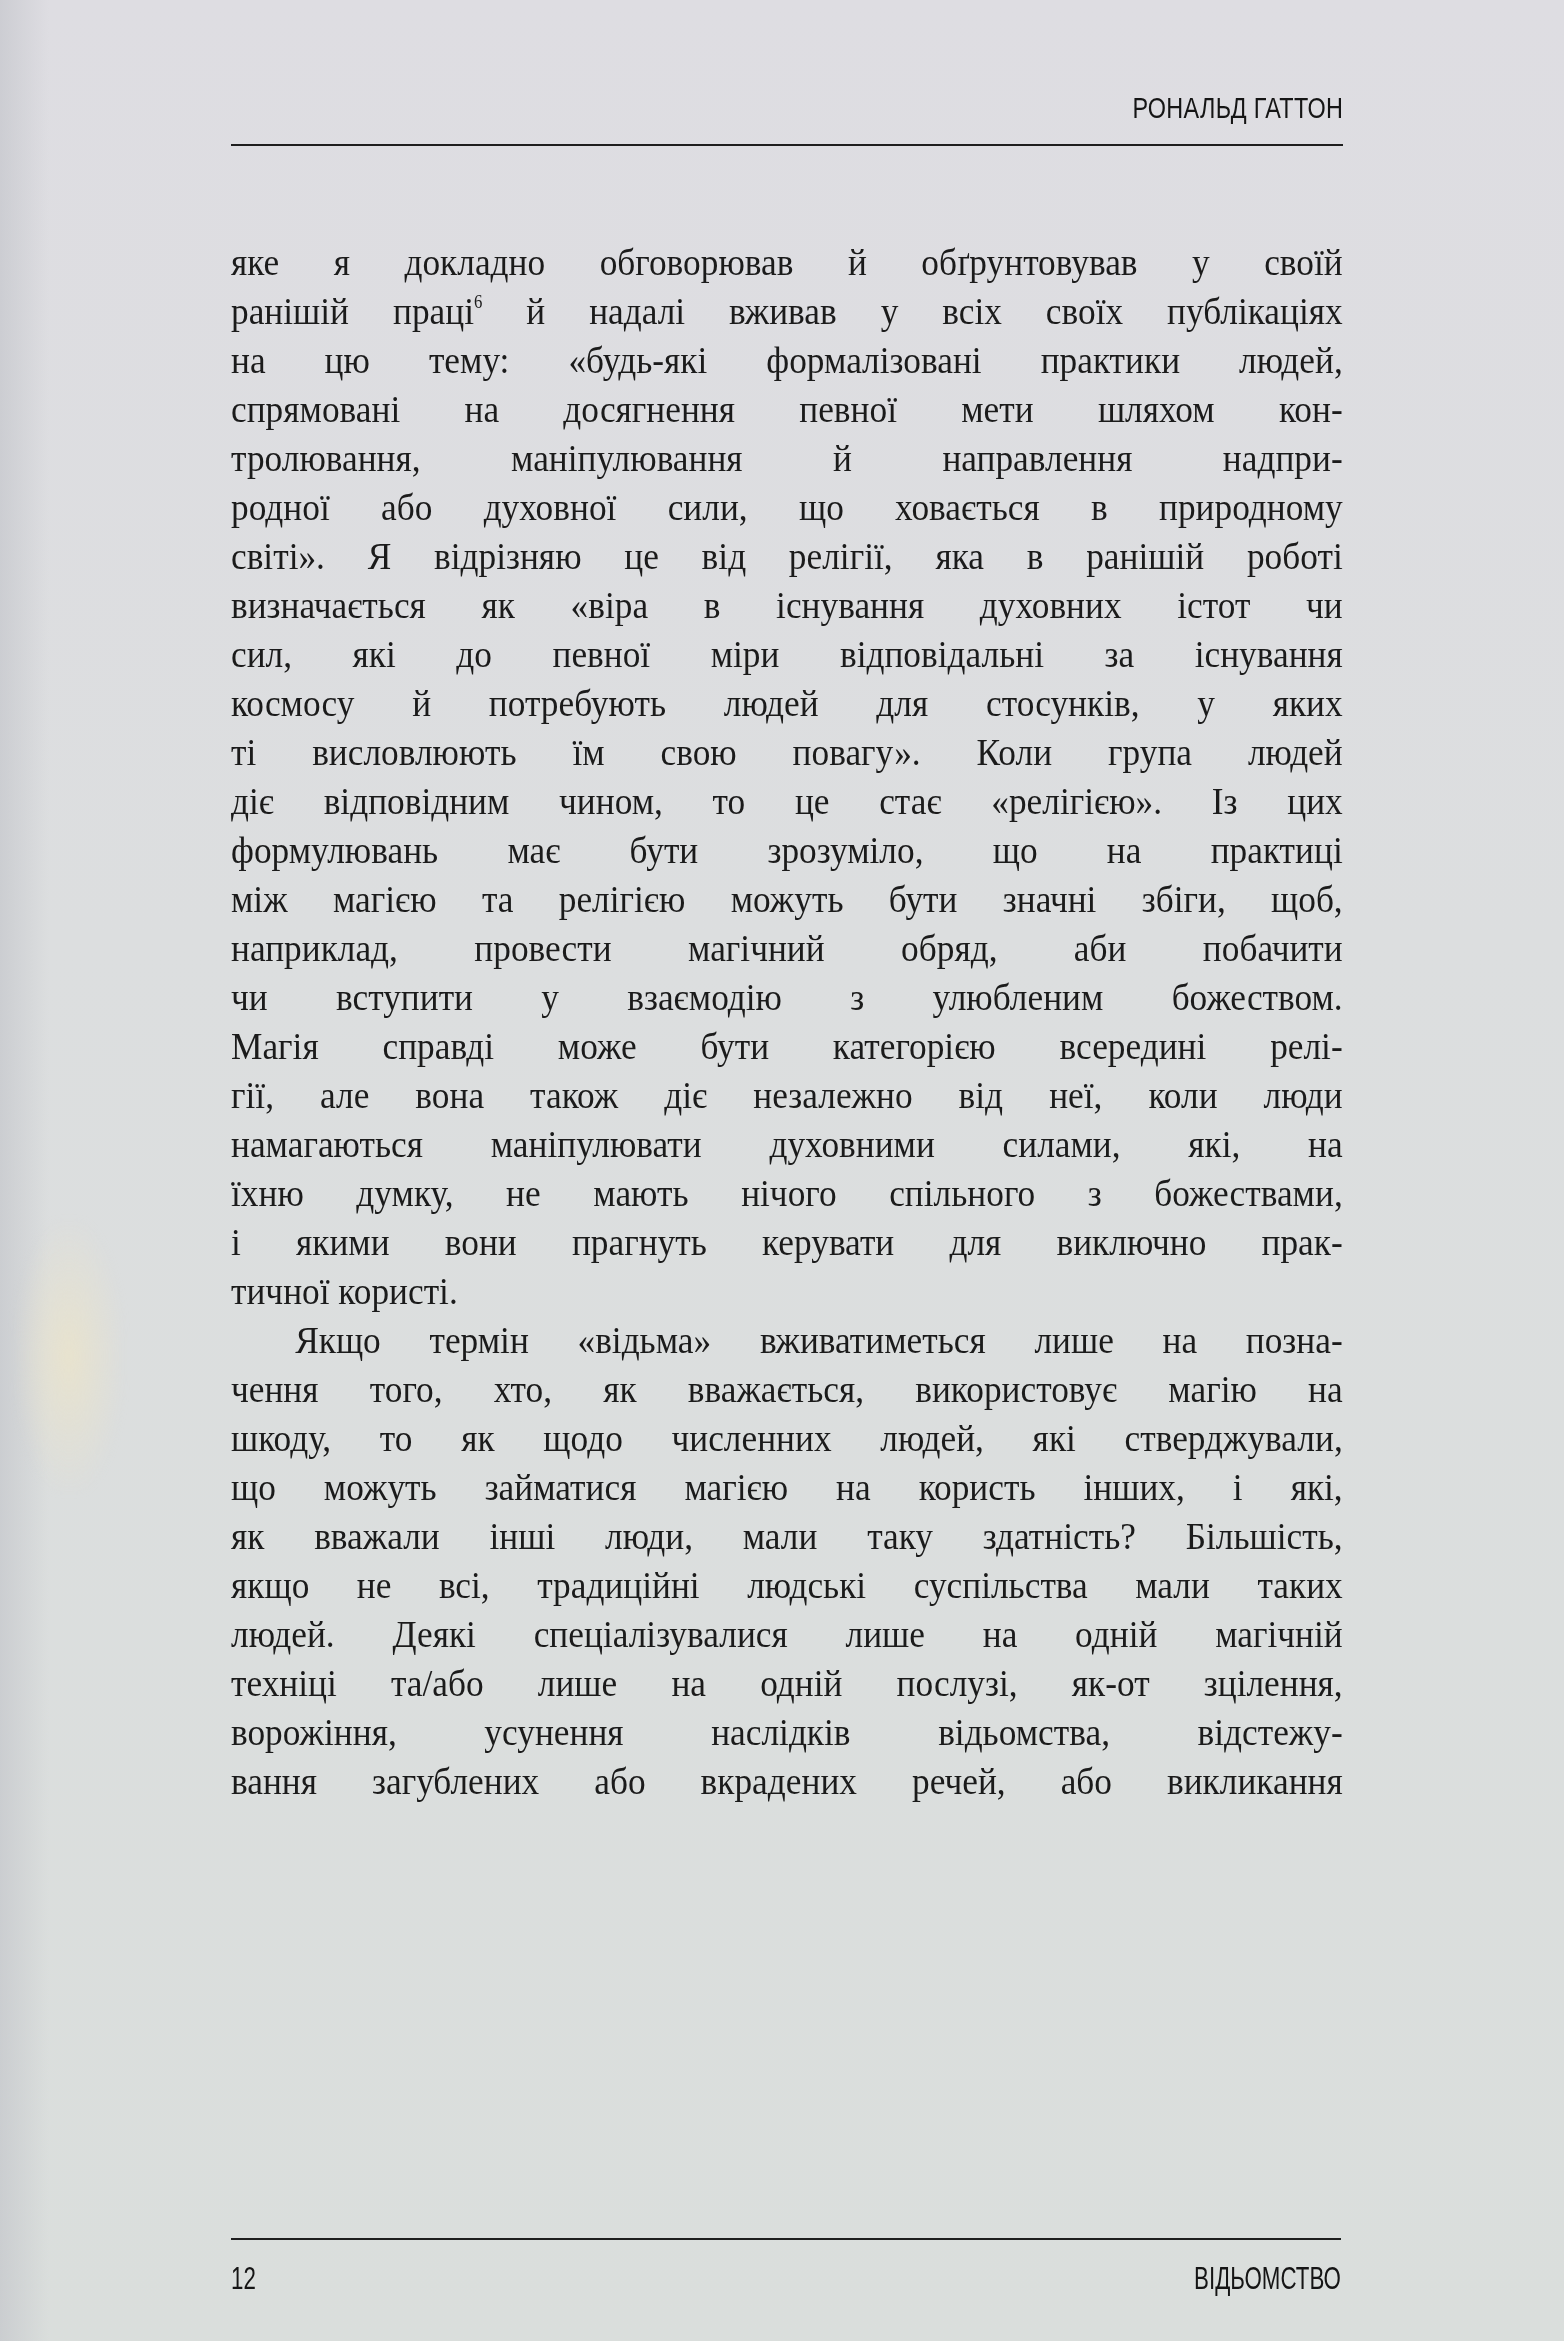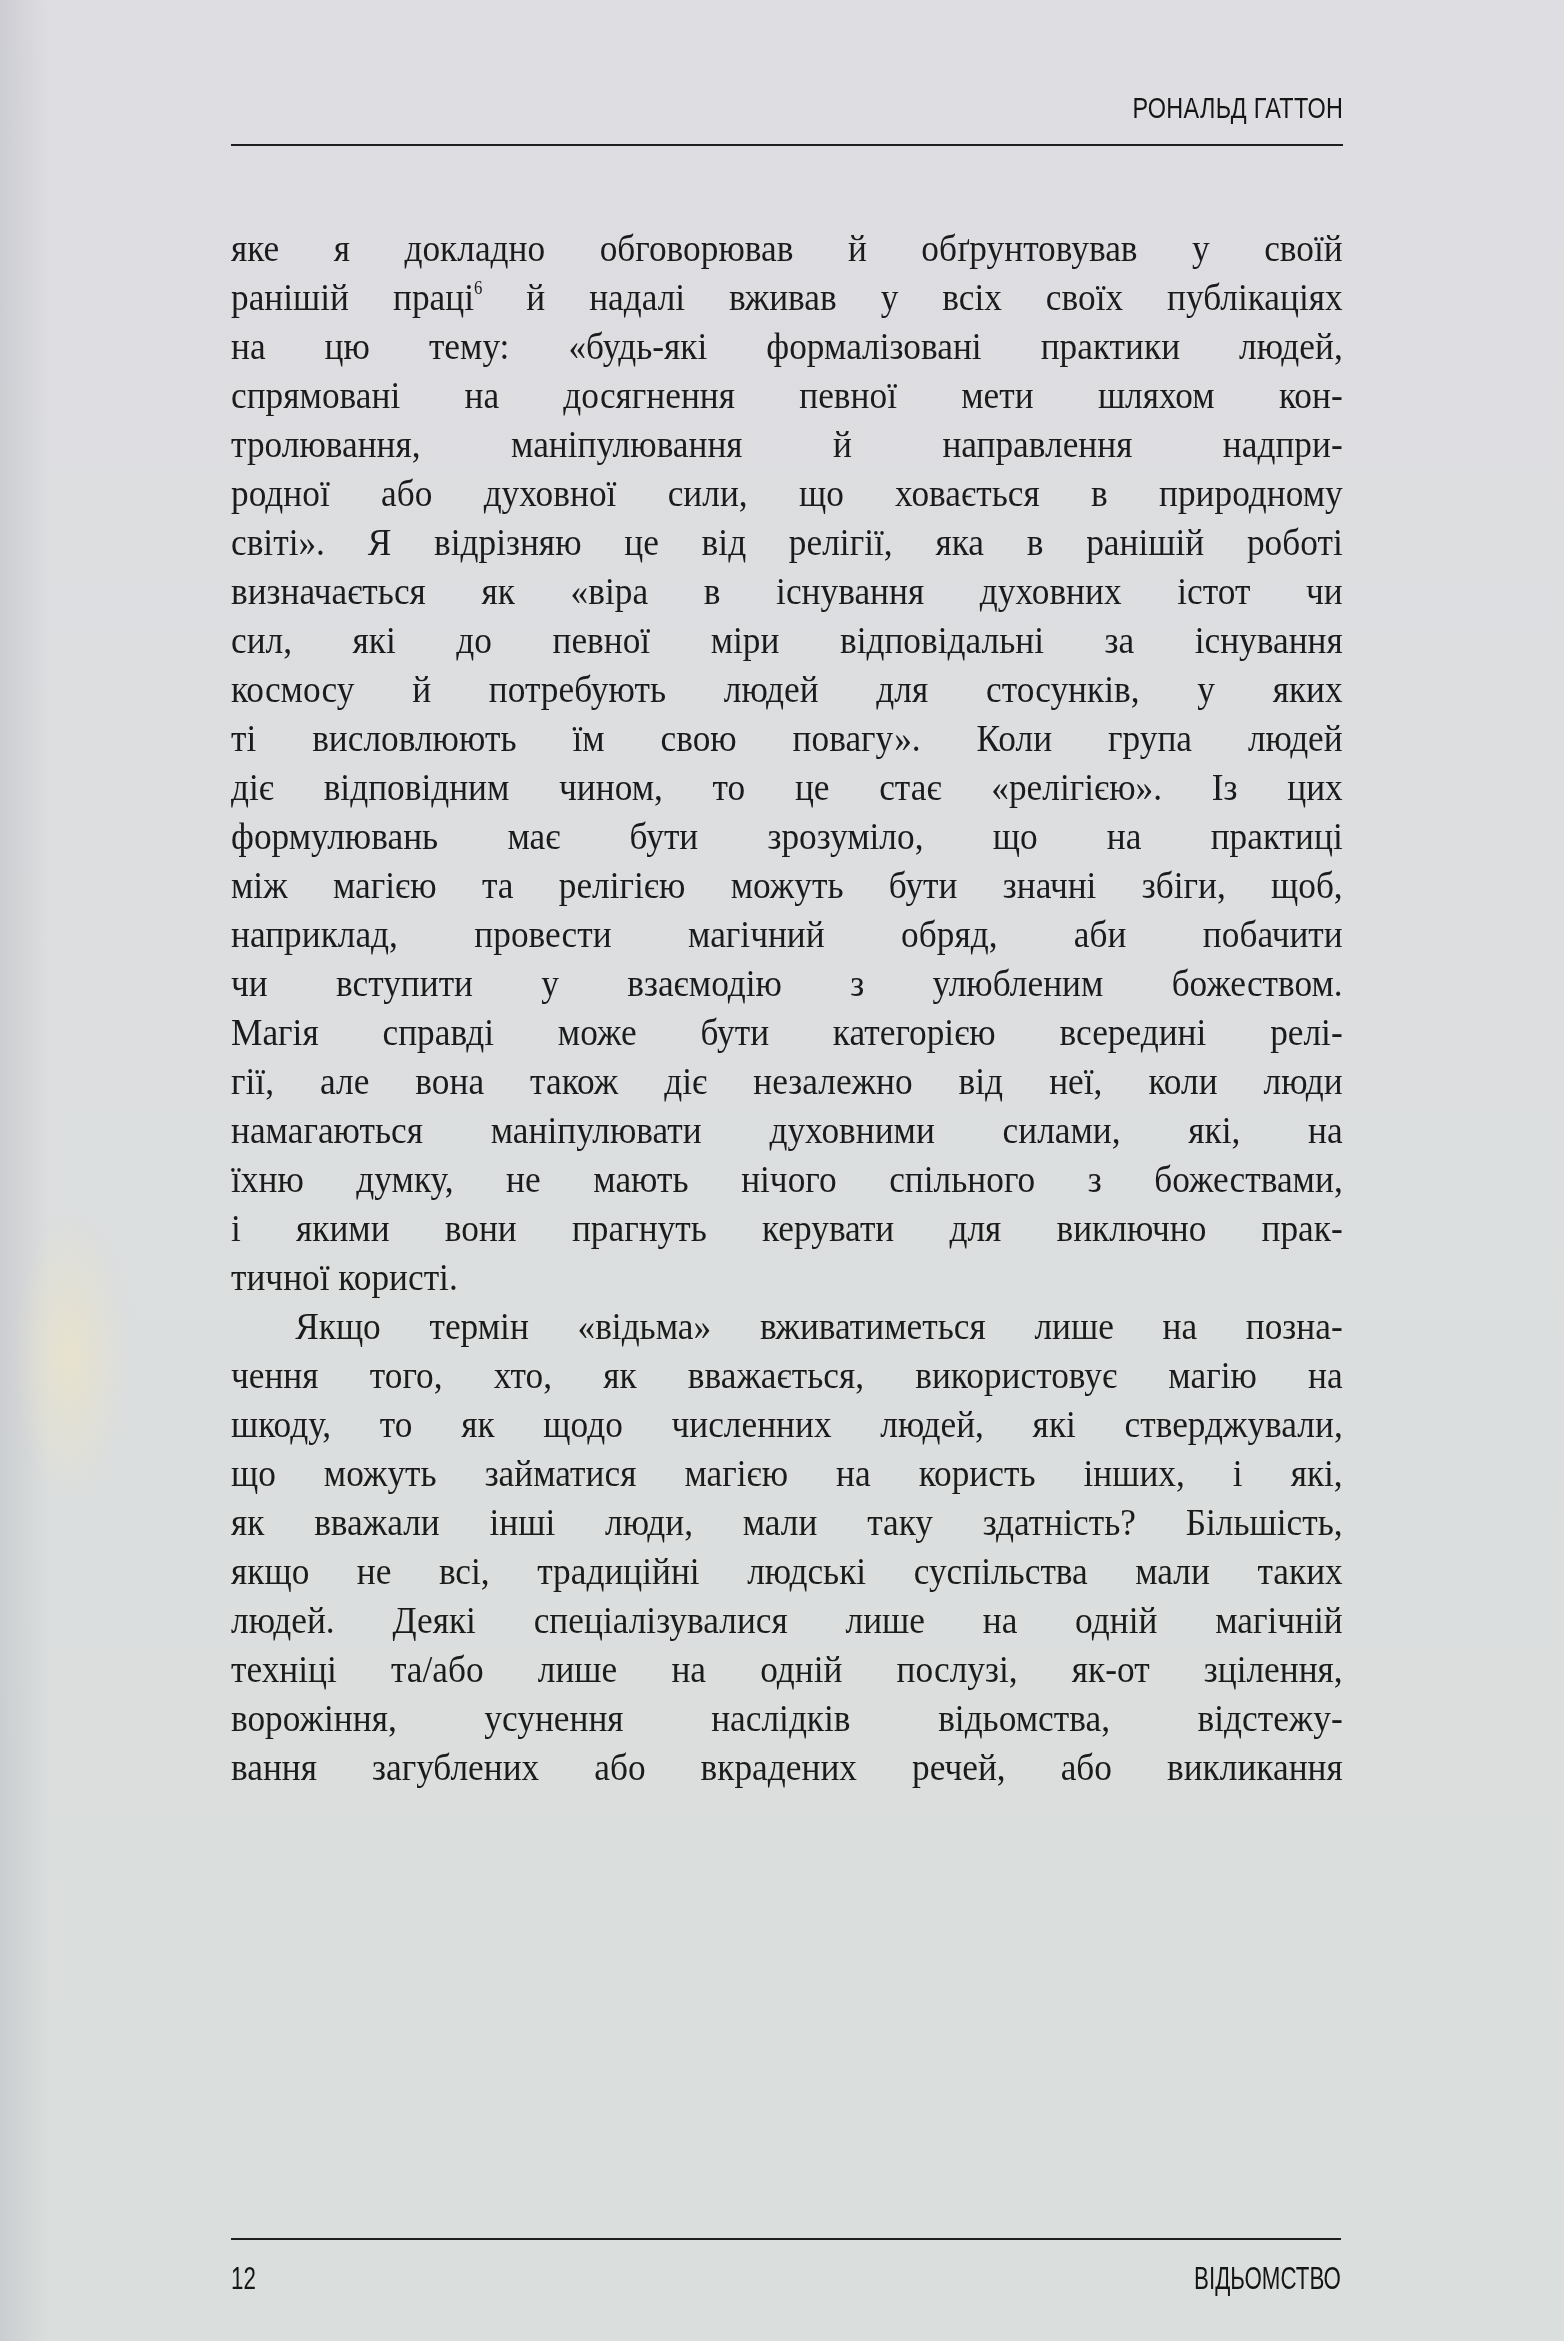--- a/index.html
+++ b/index.html
@@ -44,21 +44,21 @@
     position: absolute;
     height: 2.4px;
     background: #1e1e1e;
   }
   .rule-top { left: 231px; width: 1112px; top: 144px; }
   .rule-bottom { left: 231px; width: 1110px; top: 2238px; }
 
   .body-text {
     position: absolute;
     left: 231px;
-    top: 224px;
+    top: 238px;
     width: 1112px;
   }
   .line {
     display: block;
     height: 49px;
     line-height: 49px;
     font-size: 38px;
     white-space: nowrap;
     text-align: justify;
     text-align-last: justify;

